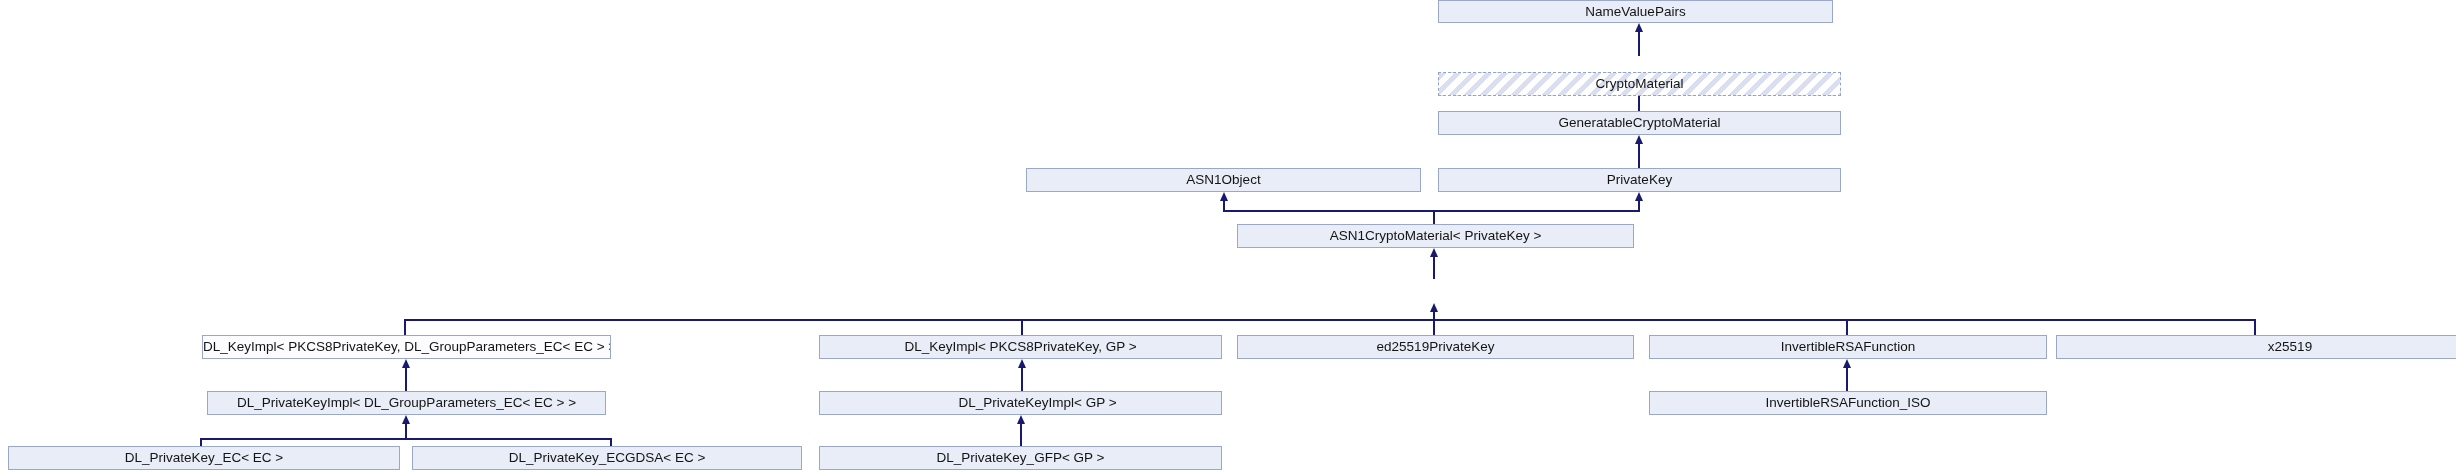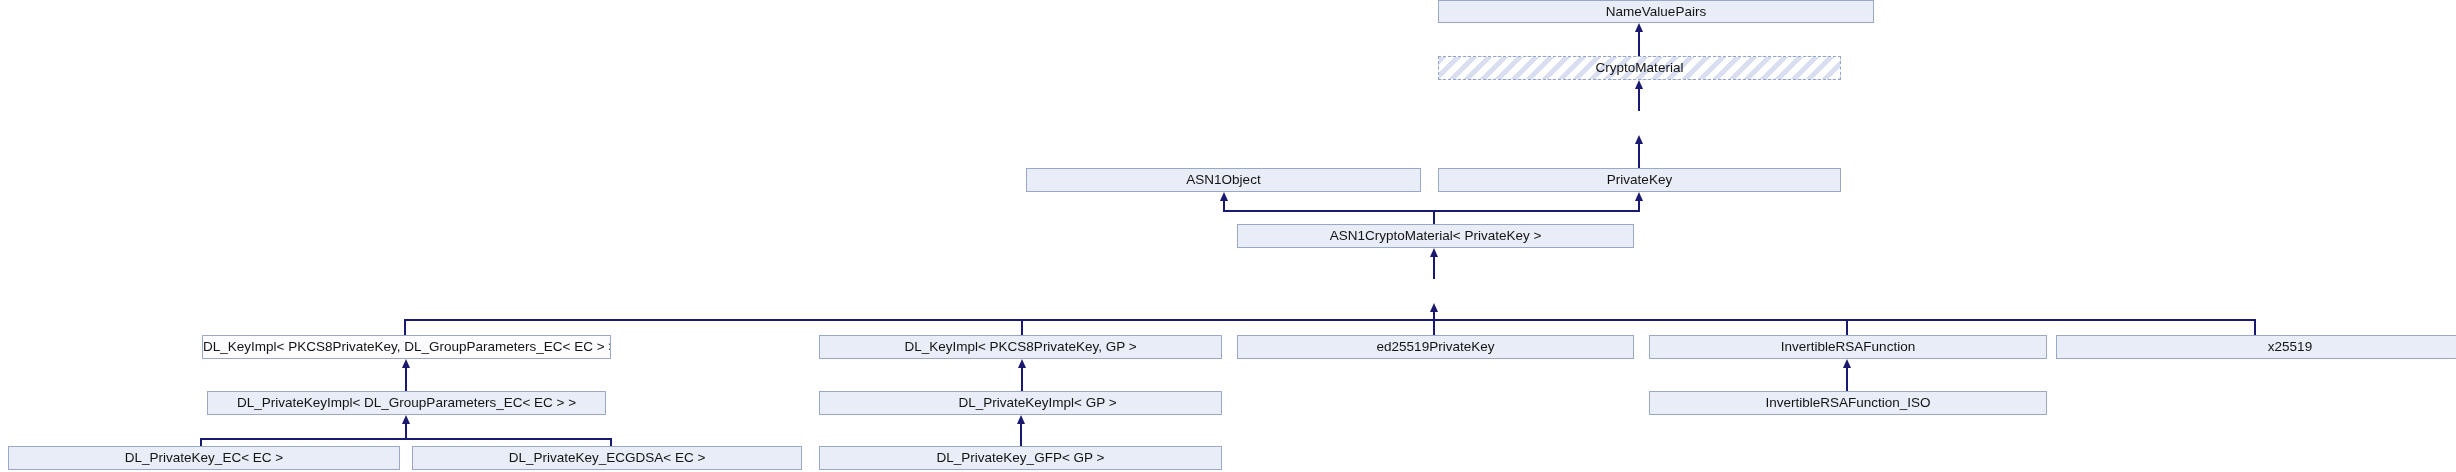--- a/index.html
+++ b/index.html
@@ -23,20 +23,21 @@
     overflow: hidden;
     background: #e8edf7;
     border: 1px solid #9aa7c7;
   }
   .node-plain   { background: #fcfcfe; }
   .node-current { background: #ffffff; border: 2px solid #000000; line-height: 20px; font-size: 14px; }
   .node-hatched {
     background-color: #ffffff;
     background-image: repeating-linear-gradient(135deg, #d9dff0 0px, #d9dff0 5px, #ffffff 5px, #ffffff 11px);
     border: 1px dashed #93a3c9;
+    margin-top: 16px;
   }
   .edge-v { position: absolute; width: 2px;  background: #191970; }
   .edge-h { position: absolute; height: 2px; background: #191970; }
   .arrow-up {
     position: absolute;
     width: 0; height: 0;
     border-left: 4px solid transparent;
     border-right: 4px solid transparent;
     border-bottom: 9px solid #191970;
   }
@@ -82,24 +83,25 @@
 
   <div class="arrow-up" style="left:402px; top:415px;"></div>
   <div class="edge-v" style="left:405px; top:423px; height:17px;"></div>
   <div class="edge-h" style="left:200px; top:438px; width:412px;"></div>
   <div class="edge-v" style="left:200px; top:438px; height:8px;"></div>
   <div class="edge-v" style="left:610px; top:438px; height:8px;"></div>
 
   <div class="arrow-up" style="left:1017px; top:415px;"></div>
   <div class="edge-v" style="left:1020px; top:423px; height:23px;"></div>
 
-  <div class="node" style="left:1438px; top:0px; width:436px; height:23px;">NameValuePairs</div>
+  <div class="node" style="left:1438px; top:0px; width:395px; height:23px;">NameValuePairs</div>
 
   <div class="node node-hatched" style="left:1438px; top:56px; width:403px;">CryptoMaterial</div>
 
+  <div class="node" style="left:1438px; top:111px; width:403px;">GeneratableCryptoMaterial</div>
 
   <div class="node" style="left:1026px; top:168px; width:395px;">ASN1Object</div>
 
   <div class="node" style="left:1438px; top:168px; width:403px;">PrivateKey</div>
 
   <div class="node" style="left:1237px; top:224px; width:397px;">ASN1CryptoMaterial&lt; PrivateKey &gt;</div>
 
 
   <div class="node node-plain" style="left:202px; top:335px; width:409px;">DL_KeyImpl&lt; PKCS8PrivateKey, DL_GroupParameters_EC&lt; EC &gt; &gt;</div>
 

